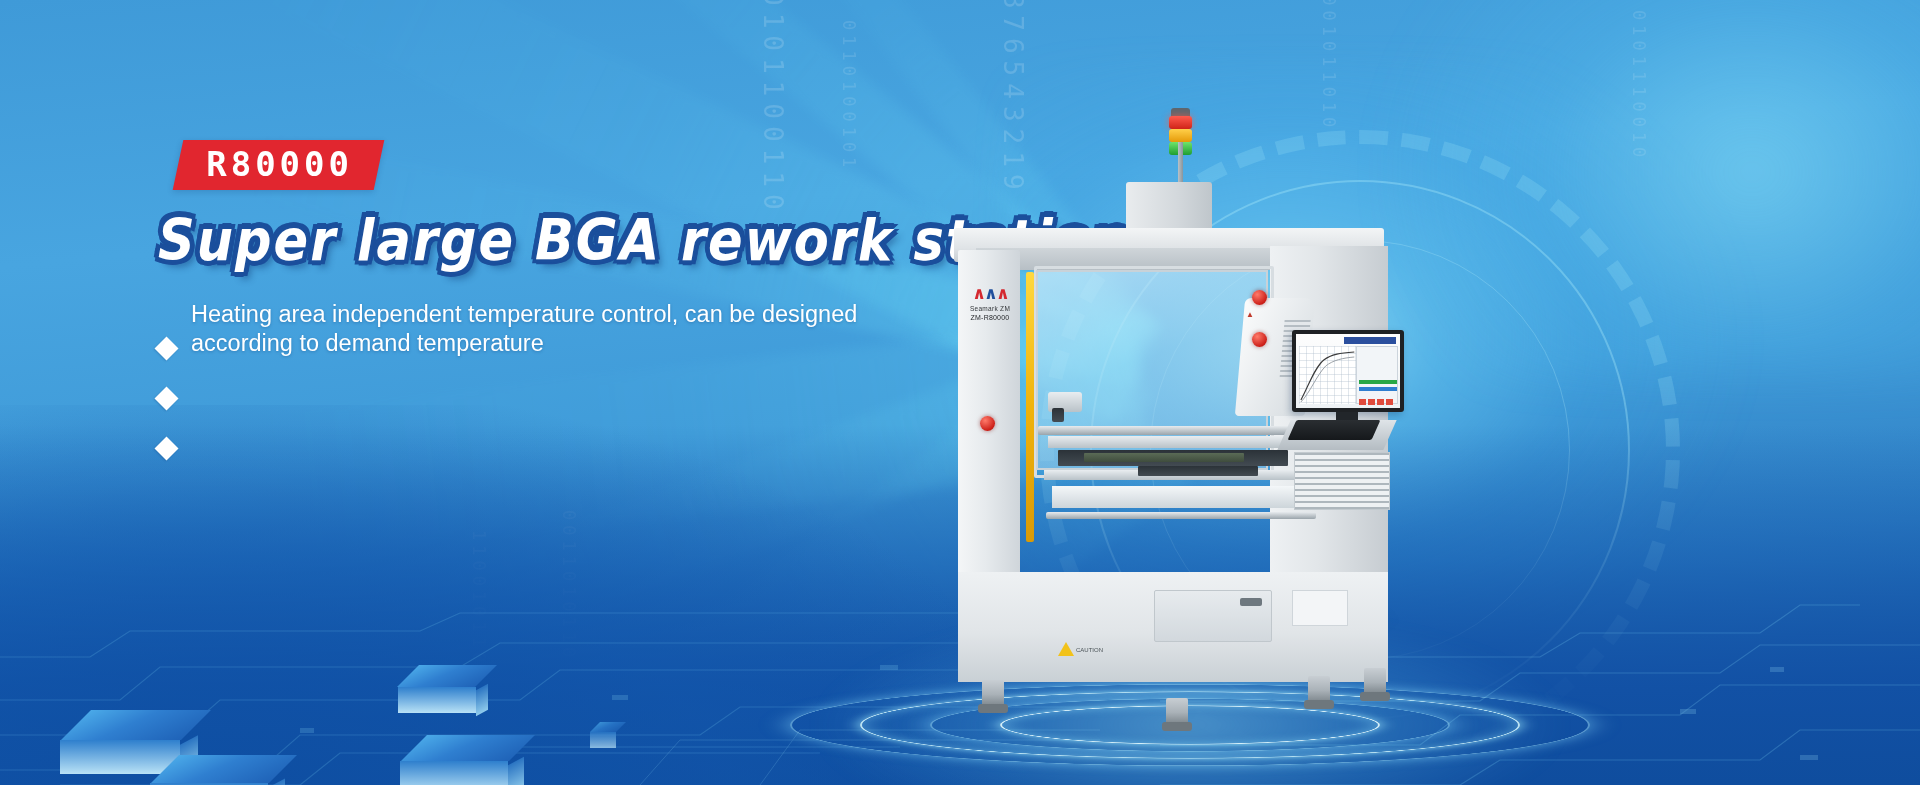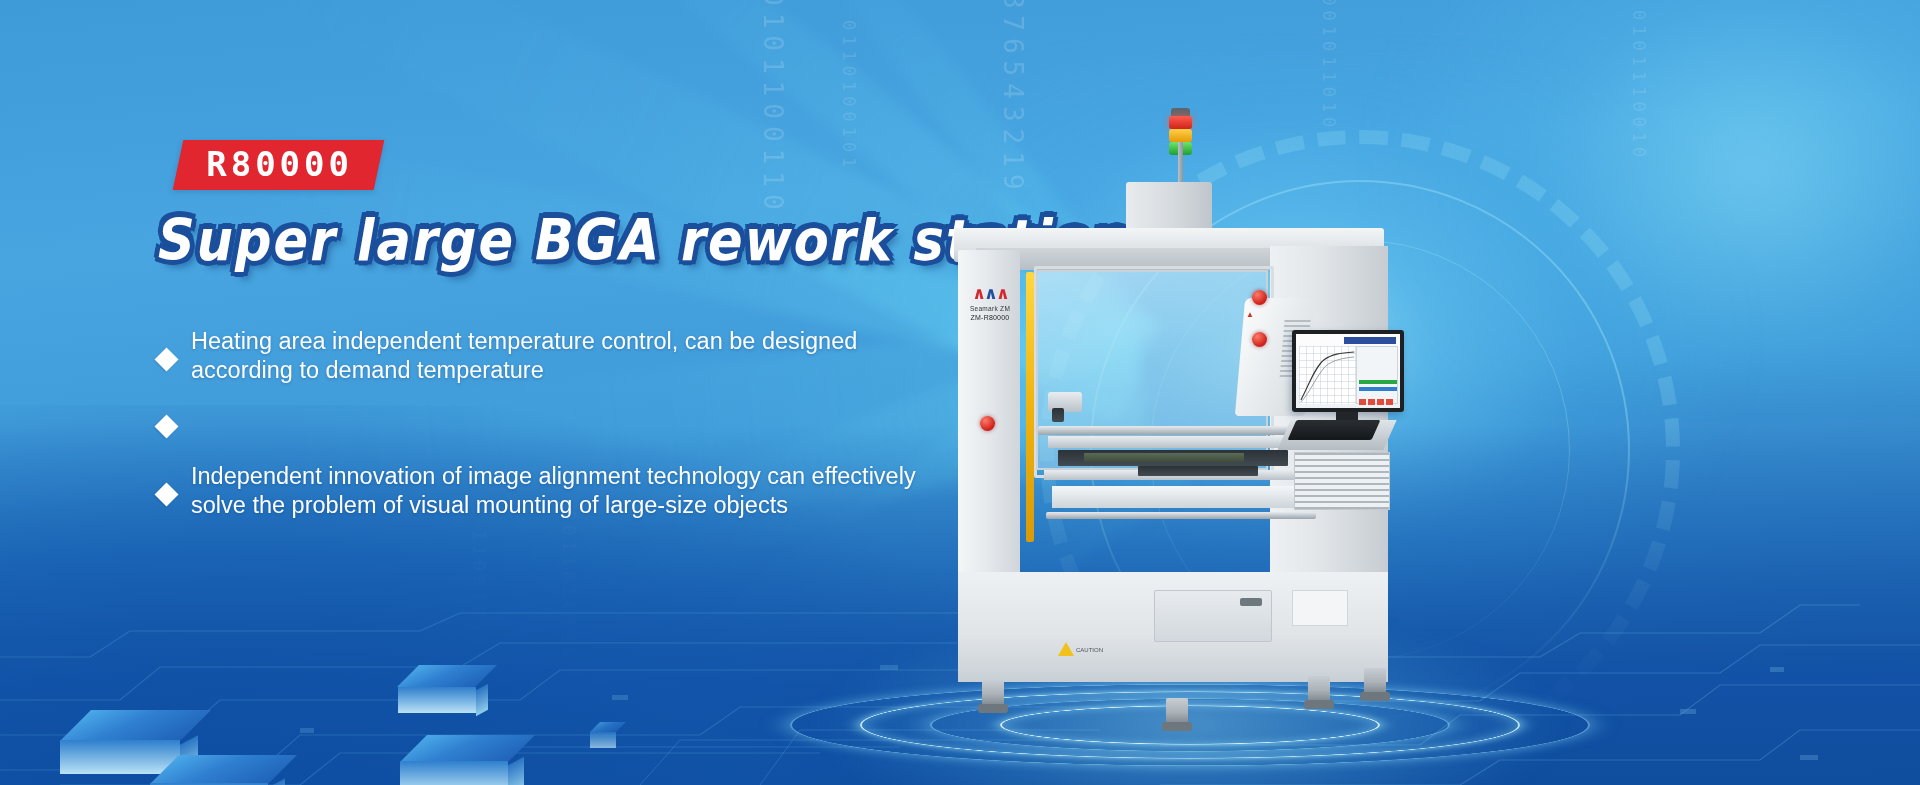--- a/index.html
+++ b/index.html
@@ -139,23 +139,22 @@
     text-shadow:
       -3px 0 0 #1b4f9c, 3px 0 0 #1b4f9c, 0 -3px 0 #1b4f9c, 0 3px 0 #1b4f9c,
       -3px -3px 0 #1b4f9c, 3px -3px 0 #1b4f9c, -3px 3px 0 #1b4f9c, 3px 3px 0 #1b4f9c,
       -5px 0 0 #1b4f9c, 5px 0 0 #1b4f9c, 0 -5px 0 #1b4f9c, 0 5px 0 #1b4f9c,
       -4px 4px 0 #1b4f9c, 4px 4px 0 #1b4f9c, -4px -4px 0 #1b4f9c, 4px -4px 0 #1b4f9c,
       6px 7px 7px rgba(10,50,110,.45);
   }
 
   .bullets{ position:absolute; left:8px; top:300px; width:880px; }
   .bullet{
-    display:flex; align-items:center;
+    display:flex; align-items:flex-end;
     margin-bottom:26px;
-    margin-top:27px;
   }
   .bullet .dia{
     flex:0 0 auto;
     width:17px; height:17px;
     background:#ffffff;
     transform:rotate(45deg);
     margin:7px 16px 0 0;
     box-shadow:0 1px 2px rgba(10,50,110,.25);
   }
   .bullet .txt{
@@ -495,21 +494,20 @@
     <div class="bullets">
       <div class="bullet">
         <span class="dia"></span>
         <span class="txt">Heating area independent temperature control, can be designed according to demand temperature</span>
       </div>
       <div class="bullet">
         <span class="dia"></span>
       </div>
       <div class="bullet">
         <span class="dia"></span>
-        <span class="txt">Independent innovation of image alignment technology can effectively solve the problem of visual mounting of large-size objects</span>
       </div>
     </div>
   </div>
 
   <div class="machine-wrap">
 
     <div class="pedestal">
       <div class="ring-glow"></div>
       <div class="ring soft" style="width:800px; height:240px;"></div>
       <div class="ring" style="width:660px; height:196px;"></div>

